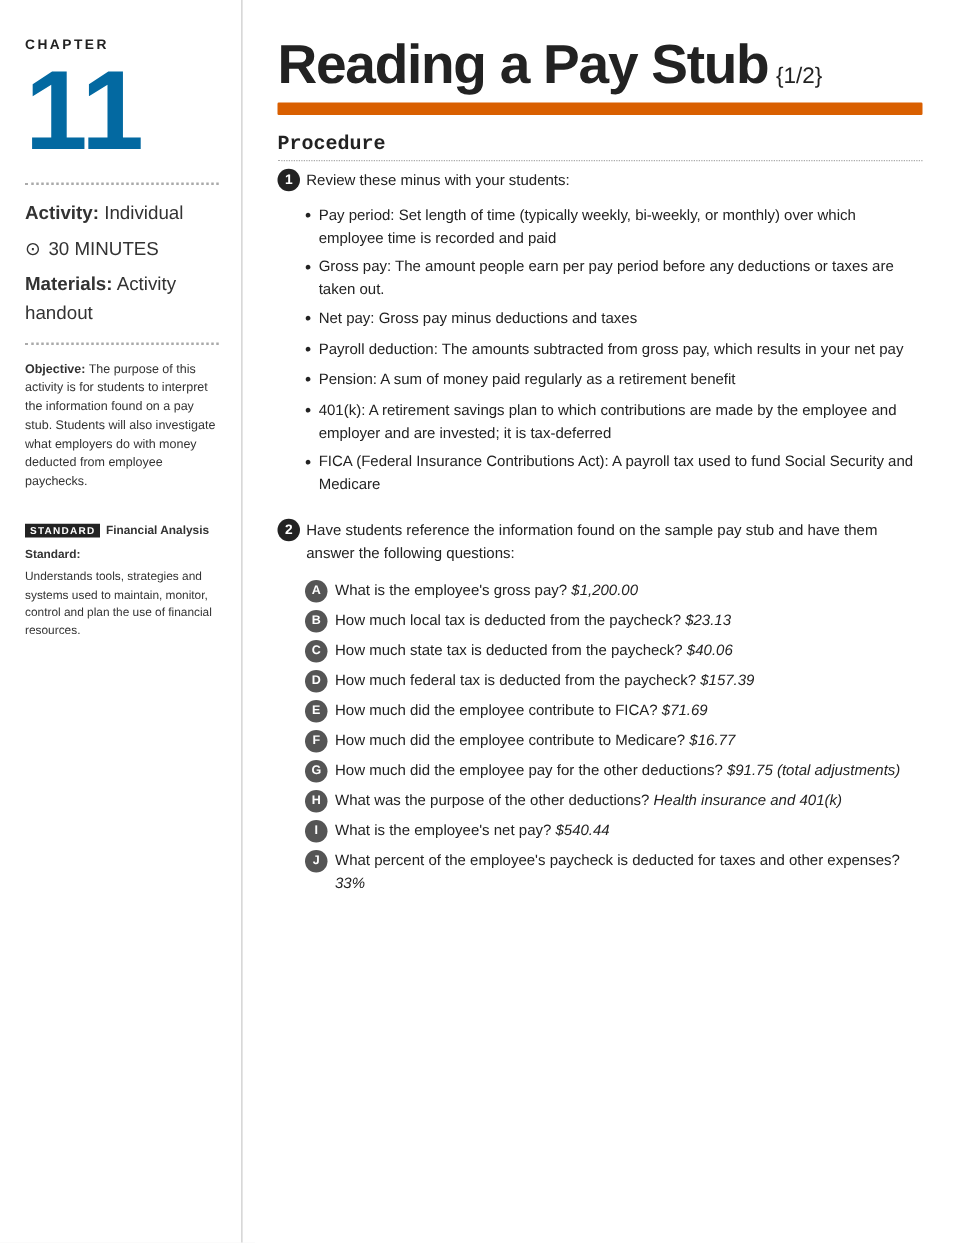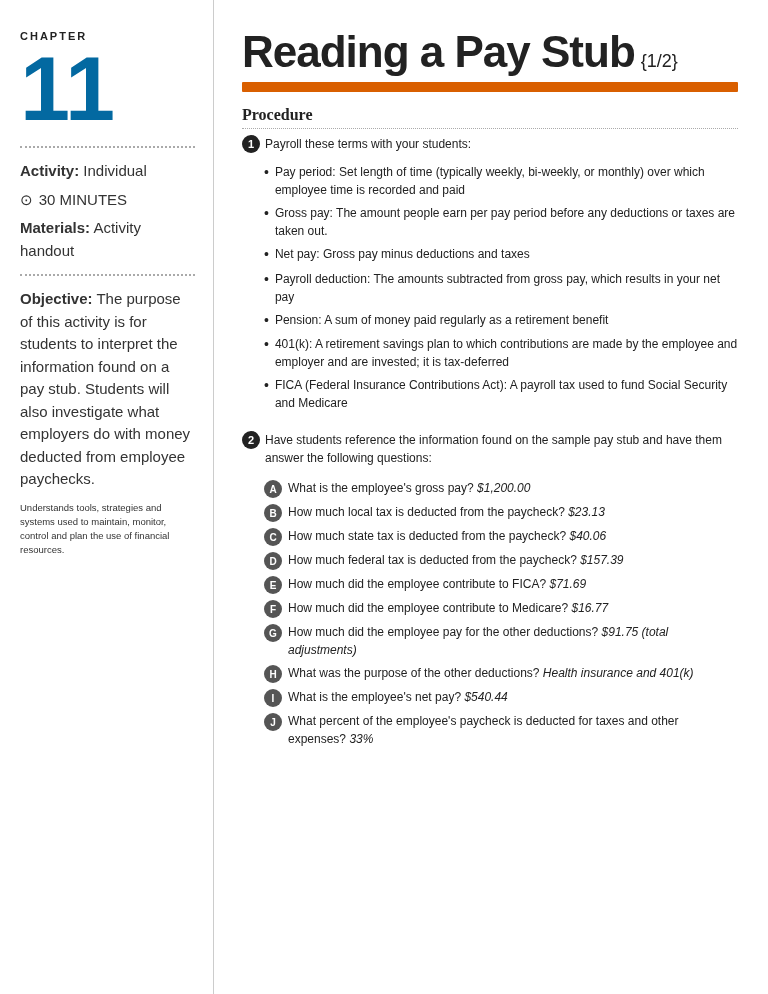--- a/index.html
+++ b/index.html
@@ -21,21 +21,21 @@
       width: 768px;
       min-height: 994px;
       background: #ffffff;
       position: relative;
       display: flex;
       flex-direction: row;
     }
 
     
     .sidebar {
-      width: 214px;
+      width: 194px;
       min-height: 994px;
       padding: 30px 18px 23px 20px;
       border-right: 1px solid #ccc;
       flex-shrink: 0;
       position: relative;
     }
 
     .chapter-label {
       font-family: Arial, sans-serif;
       font-size: 11px;
@@ -71,24 +71,24 @@
     .sidebar-meta strong {
       font-weight: bold;
     }
 
     .sidebar-meta .clock {
       display: inline-block;
       margin-right: 2px;
     }
 
     .sidebar-objective {
-      font-size: 15px;
+      font-size: 10px;
       color: #333;
       line-height: 1.5;
-      margin-bottom: 10px;
+      margin-bottom: 21px;
     }
 
     .sidebar-objective strong {
       font-weight: bold;
     }
 
     .standard-badge {
       display: inline-block;
       background: #222;
       color: #fff;
@@ -141,21 +141,21 @@
 
     .orange-bar {
       height: 10px;
       background: #d95f00;
       width: 100%;
       margin-bottom: 14px;
       border-radius: 1px;
     }
 
     .section-title {
-      font-family: Liberation Serif, serif;
+      font-family: Liberation Mono, monospace;
       font-size: 16px;
       font-weight: bold;
       color: #222;
       margin-bottom: 6px;
       border-bottom: 1px dotted #aaa;
       padding-bottom: 4px;
     }
 
     .step-number-circle {
       display: inline-flex;
@@ -277,37 +277,41 @@
     <div class="sidebar-meta">
       <span class="clock">⊙</span> <span>30 MINUTES</span>
     </div>
     <div class="sidebar-meta">
       <strong>Materials:</strong> <span>Activity handout</span>
     </div>
     <hr class="sidebar-divider">
     <div class="sidebar-objective">
       <strong>Objective:</strong> <span>The purpose of this activity is for students to interpret the information found on a pay stub. Students will also investigate what employers do with money deducted from employee paychecks.</span>
     </div>
+    <div style="margin-bottom:4px;">
+      <span class="standard-badge">STANDARD</span>
+      <strong class="sidebar-standard">Financial Analysis Standard:</strong>
+    </div>
     <div class="sidebar-standard">Understands tools, strategies and systems used to maintain, monitor, control and plan the use of financial resources.</div>
   </div>
 
   <div class="main-content">
 
     <div class="page-title-row">
       <span class="page-title">Reading a Pay Stub</span>
       <span class="page-title-fraction">{1/2}</span>
     </div>
 
     <div class="orange-bar"></div>
 
     <div class="section-title">Procedure</div>
 
     <div class="step-main">
       <span class="step-number-circle">1</span>
-      <span class="step-main-text">Payroll these terms with your students:</span>
+      <span class="step-main-text">Review these minus with your students:</span>
     </div>
 
     <ul class="bullet-list">
       <li class="bullet-item">
         <span class="bullet-dot">•</span>
         <span><span class="term-bold">Pay period:</span> <span>Set length of time (typically weekly, bi-weekly, or monthly) over which employee time is recorded and paid</span></span>
       </li>
       <li class="bullet-item">
         <span class="bullet-dot">•</span>
         <span><span class="term-bold">Gross pay:</span> <span>The amount people earn per pay period before any deductions or taxes are taken out.</span></span>

